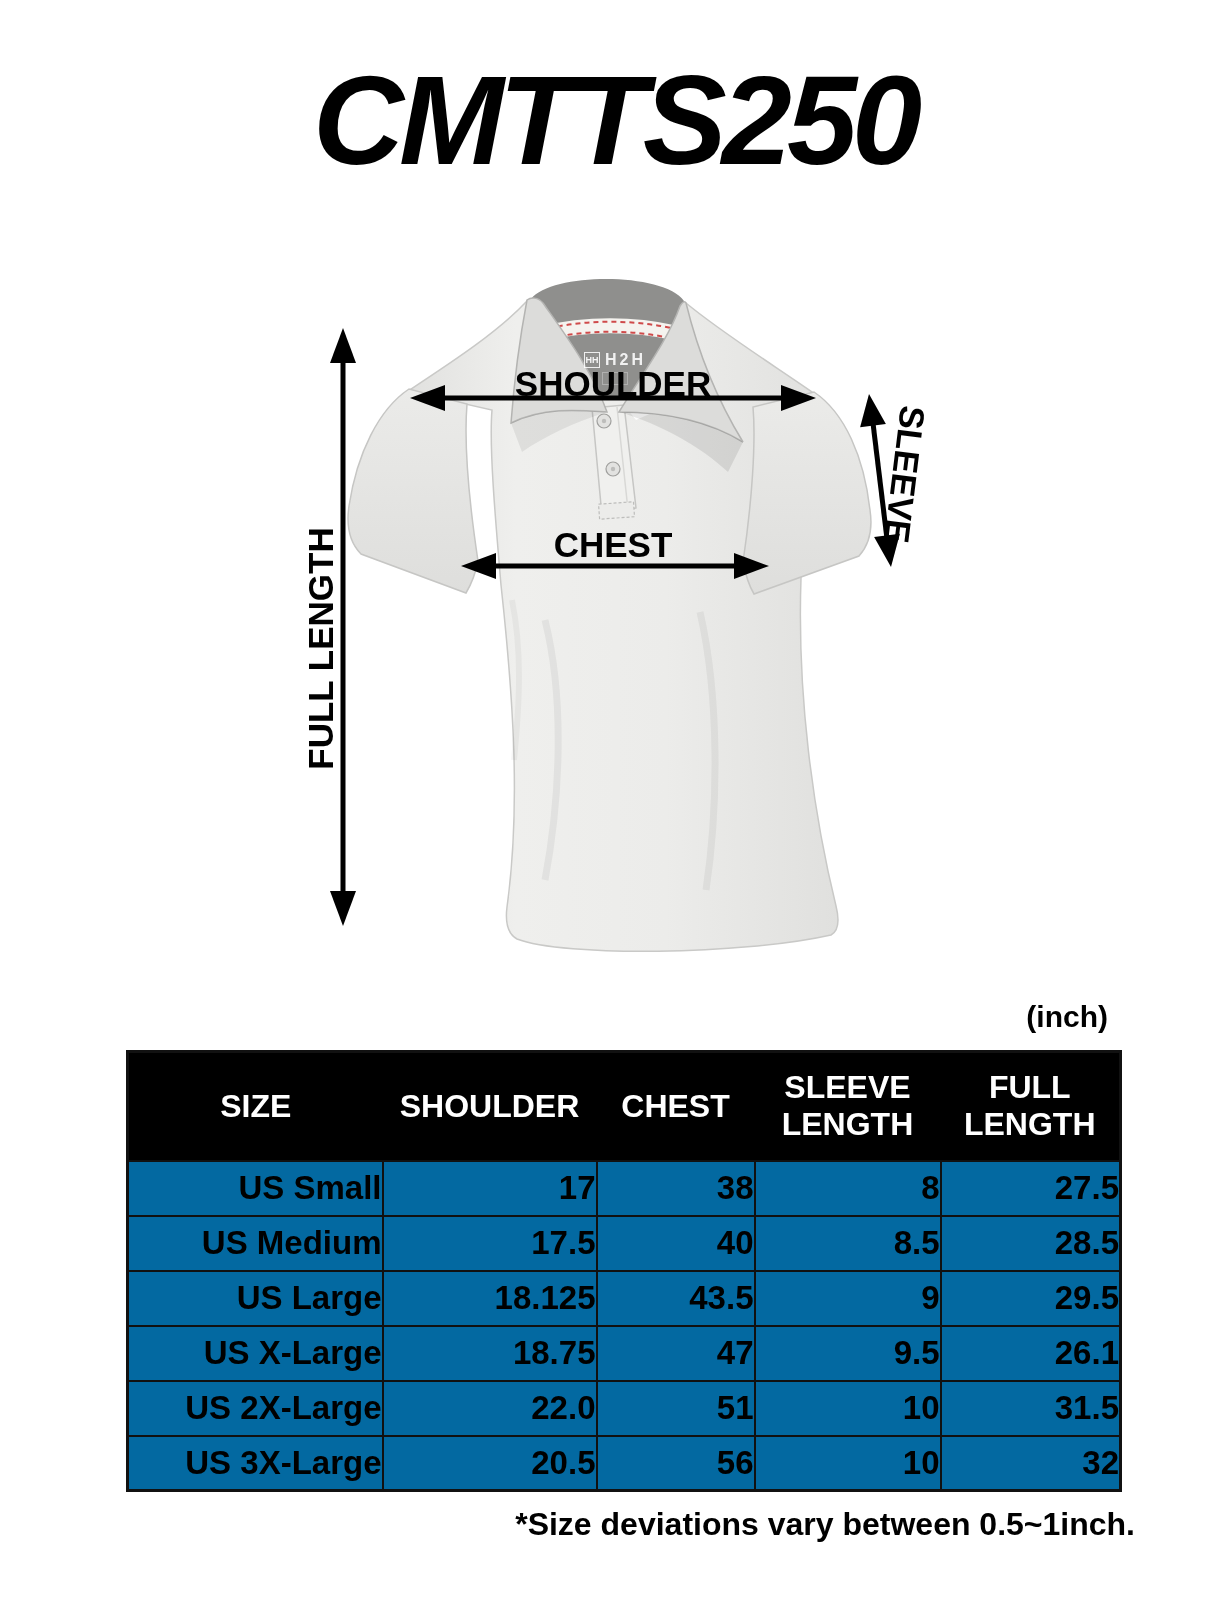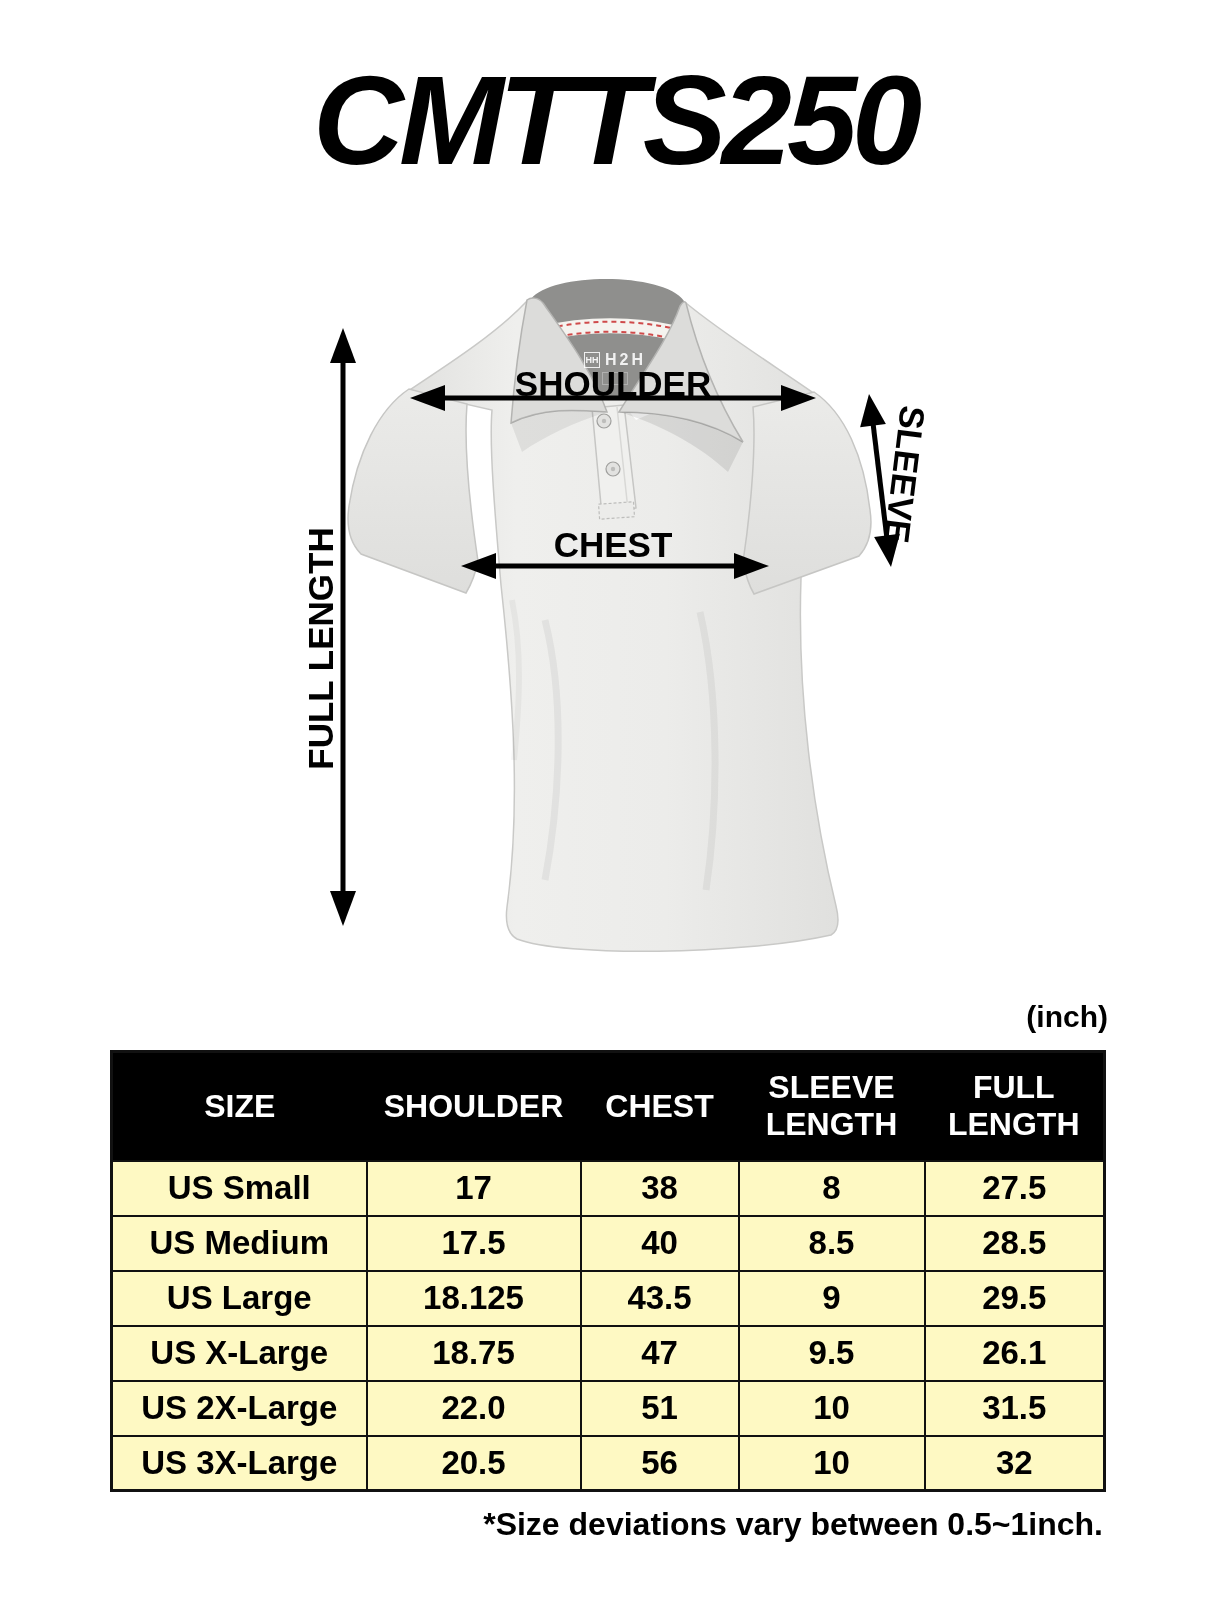--- a/index.html
+++ b/index.html
@@ -36,38 +36,38 @@
   }
   .tag-text { color:rgba(255,255,255,0.88); font-size:16px; font-weight:bold; letter-spacing:3px; }
   .tag-sub { width:26px; height:13px; border:1px solid rgba(255,255,255,0.3); }
 
   .inch-note {
     position:absolute; left:840px; top:1000px; width:268px;
     text-align:right; font-size:30px; font-weight:bold; color:#000;
   }
 
   .size-table {
-    position:absolute; left:110px; top:1050px; width:993px;
+    position:absolute; left:126px; top:1050px; width:993px;
     border-collapse:collapse; table-layout:fixed;
     border:3px solid #111;
     padding-left:20px;
   }
   .size-table th {
     background:#000; color:#fff; font-size:32px; font-weight:bold;
     height:109px; text-align:center; vertical-align:middle;
     white-space:pre-line; line-height:1.15; border:0;
   }
   .size-table td {
-    border:2.5px solid #111; background:#fef9c3;
-    height:55px; text-align:center; vertical-align:middle;
+    border:2.5px solid #111; background:#0369a1;
+    height:55px; text-align:right; vertical-align:middle;
     font-size:33px; font-weight:bold; color:#000;
   }
 
   .footnote {
-    position:absolute; left:380px; top:1506px; width:723px;
+    position:absolute; left:412px; top:1506px; width:723px;
     text-align:right; font-size:32px; font-weight:bold; color:#000;
   }
 </style>
 </head>
 <body>
 
 <div class="page">
 
   <h1 class="title">CMTTS250</h1>
 

